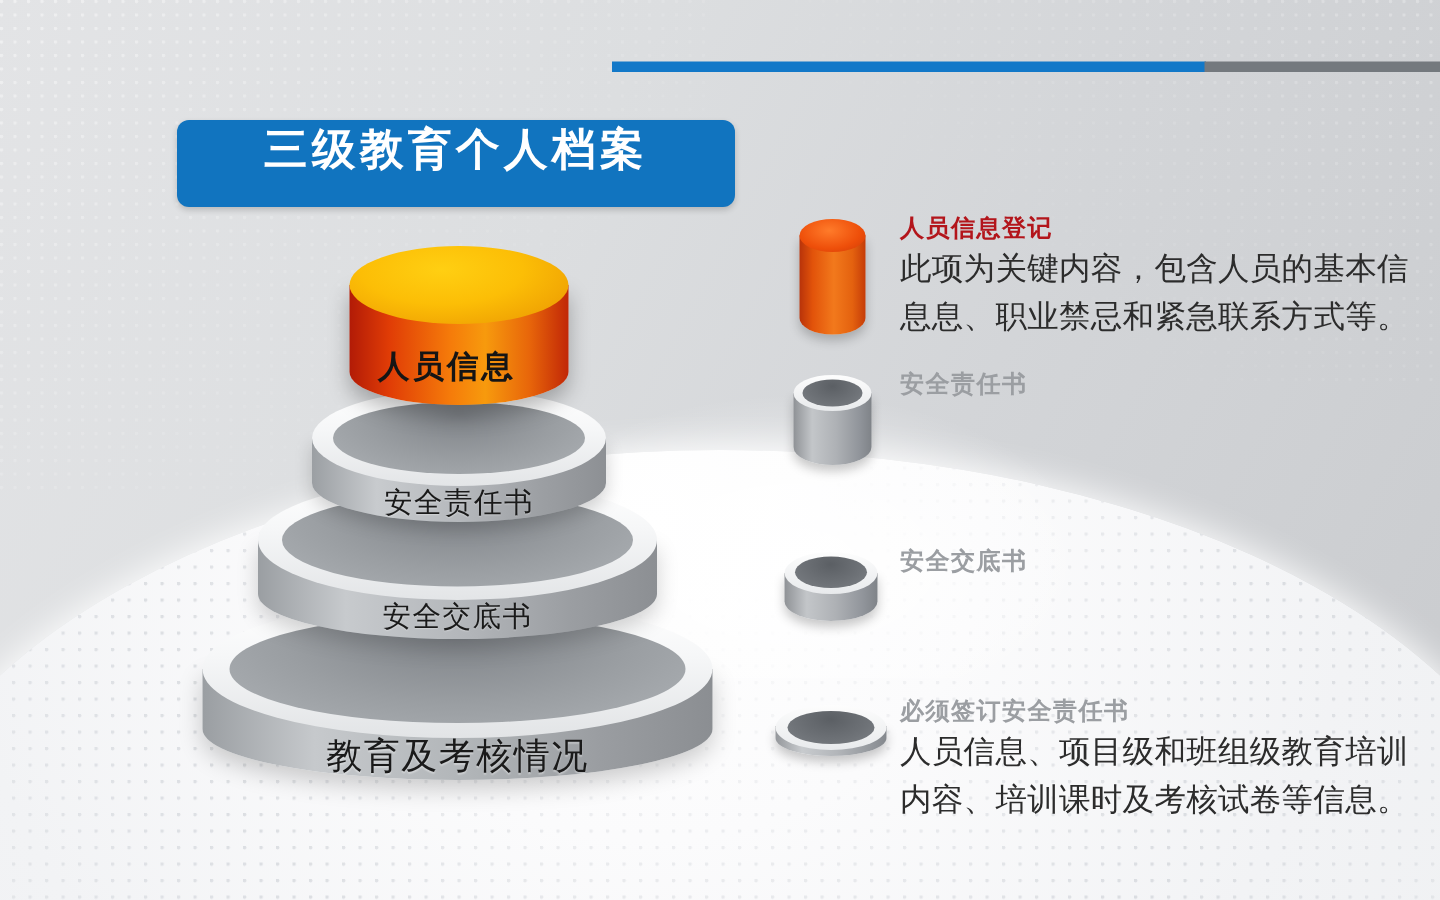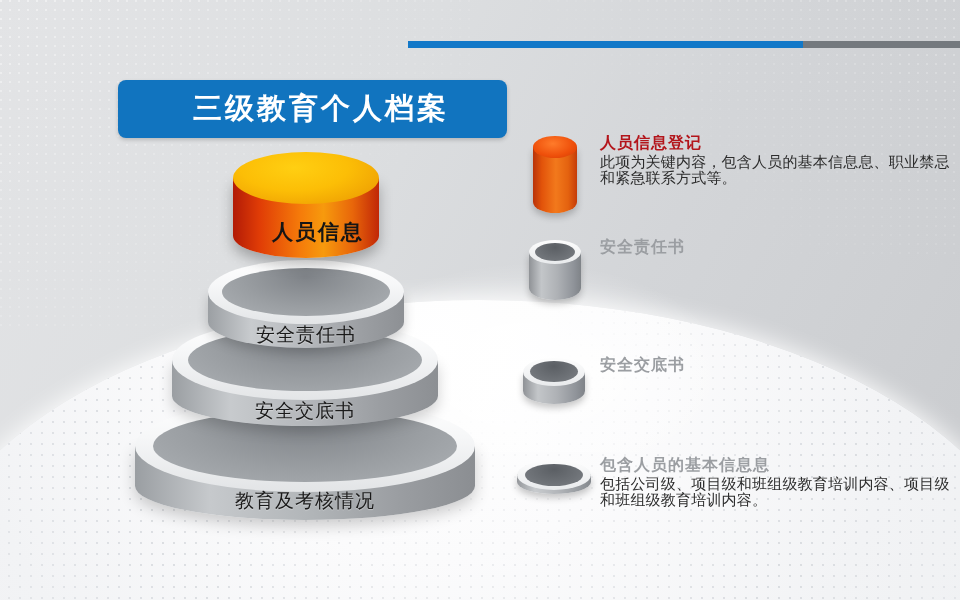--- a/index.html
+++ b/index.html
@@ -63,21 +63,21 @@
     text-shadow:2px 2px 0 rgba(255,255,255,.55);
     white-space:nowrap;
   }
   #rule-blue{position:absolute;left:408px;top:41px;width:396px;height:7px;background:#1278c8;}
   #rule-gray{position:absolute;left:803px;top:41px;width:157px;height:7px;background:#74797e;}
 
   #banner{
     position:absolute;left:118px;top:80px;width:372px;height:58px;
     background:#1174bf;border-radius:8px;
     box-shadow:0 2px 4px rgba(0,0,0,.18);
-    display:flex;align-items:center;justify-content:center;padding-left:17px;
+    display:flex;align-items:flex-start;justify-content:center;
   }
   #banner span{
     color:#ffffff;font-size:29px;font-weight:bold;letter-spacing:3px;
   }
 
   
   #cake{position:absolute;left:100px;top:150px;width:400px;height:400px;}
   .tier{position:absolute;}
   .tier .side{
     position:absolute;left:0;right:0;bottom:0;
@@ -101,21 +101,21 @@
     box-shadow:0 6px 16px rgba(0,0,0,.20);
   }
   #tier4 .top{
     height:92px;top:0;
     background:linear-gradient(180deg,#ffffff 0%,#f6f7f8 40%,#e2e4e6 100%);
   }
   #tier4 .hole{
     position:absolute;left:18px;top:10px;width:304px;height:72px;border-radius:50%;
     background:radial-gradient(ellipse at 50% 18%, #7f8388 0%, #9a9ea2 55%, #adb1b5 100%);
   }
-  #tier4-label{top:88px;font-size:19px;font-family:Liberation Serif, serif;}
+  #tier4-label{top:88px;font-size:24px;font-family:Liberation Serif, serif;}
 
   
   #tier3{left:72px;top:170px;width:266px;height:110px;}
   #tier3 .side{
     height:66px;top:40px;
     background:linear-gradient(90deg,#9a9ea2 0%,#c7cacd 22%,#b3b6ba 52%,#9b9ea2 78%,#8c8f93 100%);
     border-radius:0 0 133px 133px/0 0 30px 30px;
     box-shadow:0 6px 14px rgba(0,0,0,.18);
   }
   #tier3 .top{
@@ -140,43 +140,43 @@
     height:64px;top:0;
     background:linear-gradient(180deg,#ffffff 0%,#f6f7f8 40%,#e3e5e7 100%);
   }
   #tier2 .hole{
     position:absolute;left:14px;top:8px;width:168px;height:48px;border-radius:50%;
     background:radial-gradient(ellipse at 50% 18%, #7f8388 0%, #9a9ea2 55%, #adb1b5 100%);
   }
   #tier2-label{top:62px;}
 
   
-  #tier1{left:133px;top:2px;width:130px;height:118px;padding-left:40px;}
+  #tier1{left:133px;top:14px;width:130px;height:118px;}
   #tier1 .side{
     position:absolute;left:0;top:26px;width:146px;height:80px;
     background:linear-gradient(90deg,#b21b06 0%,#e03c06 18%,#f57b0a 46%,#f79a0d 62%,#e8660a 82%,#c12707 100%);
     border-radius:0 0 73px 73px/0 0 22px 22px;
     box-shadow:0 7px 14px rgba(0,0,0,.28);
   }
   #tier1 .top{
     position:absolute;left:0;top:0;width:146px;height:52px;border-radius:50%;
     background:radial-gradient(ellipse at 42% 30%, #ffcf12 0%, #fcbe06 45%, #f0a303 80%, #e08a02 100%);
   }
   #tier1-label{
     position:absolute;left:0;right:0;top:66px;text-align:center;
     font-size:21px;font-weight:bold;color:#151515;letter-spacing:2px;
   }
 
   
-  #list{position:absolute;left:505px;top:132px;width:455px;}
+  #list{position:absolute;left:505px;top:142px;width:455px;}
   .row{position:relative;margin-bottom:8px;}
   .row-icon{position:absolute;left:0;top:0;}
   .row-text{position:absolute;left:95px;top:0;width:350px;}
   .row-title{font-size:16px;font-weight:bold;letter-spacing:1px;line-height:22px;}
-  .row-body{font-size:15px;color:#2c2c2c;line-height:16px;letter-spacing:.2px;}
+  .row-body{font-size:21px;color:#2c2c2c;line-height:32px;letter-spacing:.2px;}
 
   
   .cyl{position:relative;}
   .cyl .c-top{position:absolute;left:0;top:0;border-radius:50%;}
   .cyl .c-side{position:absolute;left:0;border-radius:0 0 50% 50%/0 0 100% 100%;}
   .cyl .c-hole{position:absolute;border-radius:50%;}
 </style>
 </head>
 <body>
 
@@ -269,19 +269,19 @@
 
     <div class="row" style="height:80px">
       <div class="row-icon" style="left:12px;top:6px">
         <div class="cyl" style="width:74px;height:48px">
           <div class="c-side" style="top:14px;width:74px;height:20px;background:linear-gradient(90deg,#94979b 0%,#c8cbce 24%,#b3b6ba 55%,#95999e 85%,#84888d 100%);border-radius:0 0 37px 37px/0 0 12px 12px;box-shadow:0 4px 7px rgba(0,0,0,.22)"></div>
           <div class="c-top" style="width:74px;height:30px;background:linear-gradient(180deg,#fdfdfd 0%,#e8eaec 100%)"></div>
           <div class="c-hole" style="left:8px;top:4px;width:58px;height:22px;background:radial-gradient(ellipse at 50% 25%,#5b5f64 0%,#6e7277 60%,#7c8085 100%)"></div>
         </div>
       </div>
       <div class="row-text">
-        <div class="row-title" style="color:#9b9ea2">包含人员的基本信息息</div>
-        <div class="row-body">包括公司级、项目级和班组级教育培训内容、项目级和班组级教育培训内容。</div>
+        <div class="row-title" style="color:#9b9ea2">必须签订安全责任书</div>
+        <div class="row-body">人员信息、项目级和班组级教育培训内容、培训课时及考核试卷等信息。</div>
       </div>
     </div>
 
   </div>
 </div>
 
 </body></html>

